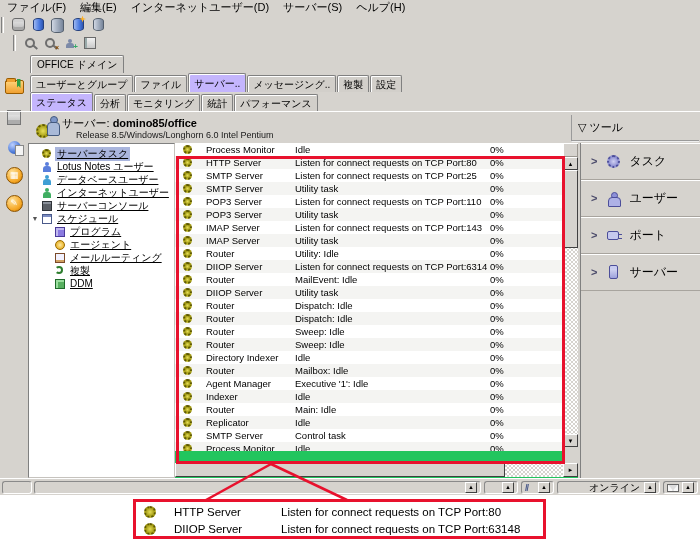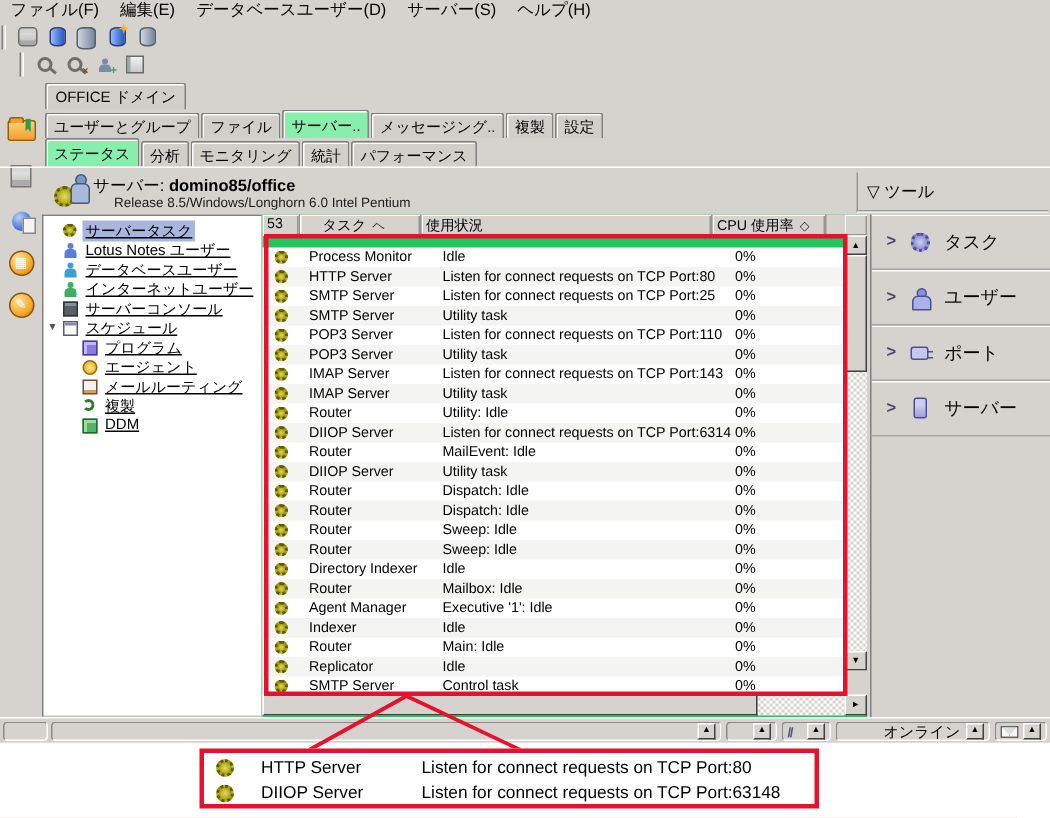--- a/index.html
+++ b/index.html
@@ -47,21 +47,21 @@
   .orange-circle{width:17px; height:17px; border-radius:50%; background:radial-gradient(circle at 35% 30%,#ffe29a,#f5a623 65%,#b86a00); border:1px solid #8a5200; display:flex; align-items:center; justify-content:center; font-size:9px; color:#fff;}
 
   
   .wtab-row{position:absolute; left:0; top:55px; width:700px; height:18px;}
   .tab{display:inline-block; border:1px solid var(--win-dk); border-bottom:none; border-radius:2px 2px 0 0; background:#d2cfca; box-shadow:inset 1px 1px 0 #fff; padding:2px 6px 0 6px; height:18px; font-size:10px; white-space:nowrap; cursor:default;}
   .wtab{position:absolute; left:30px; top:0; height:18px;}
   .tabrow{position:absolute; left:30px; display:flex; align-items:flex-end;}
   .tr-main{top:73px; height:19px;}
   .tr-sub{top:92px; height:19px;}
   .tabrow .tab{height:17px; margin-right:1px; padding:2px 5px 0 5px;}
-  .tabrow .tab.active{background:#86efac; height:19px; padding-top:3px; box-shadow:inset 1px 1px 0 #fff, 0 1px 0 #dad7d2;}
+  .tabrow .tab.active{background:#c4b5fd; height:19px; padding-top:3px; box-shadow:inset 1px 1px 0 #fff, 0 1px 0 #dad7d2;}
 
   
   .banner{position:absolute; left:0; top:111px; width:700px; height:32px; border-top:1px solid #fff;}
   .banner-icon{position:absolute; left:36px; top:4px; width:24px; height:24px;}
   .gear-big{position:absolute; left:0; top:8px; width:14px; height:14px; border-radius:50%; background:radial-gradient(#e8e05a,#938a00); border:2px dotted #5f5a00;}
   .person-big{position:absolute; left:11px; top:0; width:11px; height:20px;}
   .person-big::before{content:""; position:absolute; left:2.5px; top:0; width:6px; height:6px; border-radius:50%; background:#7d96c8; border:1px solid #44597e;}
   .person-big::after{content:""; position:absolute; left:0; top:6px; width:11px; height:12px; border-radius:4px 4px 2px 2px; background:#a9b9d8; border:1px solid #44597e;}
   .srv-line1{position:absolute; left:62px; top:4px; font-size:11px; color:#000;}
   .srv-line1 b{font-weight:bold;}
@@ -109,21 +109,21 @@
   
   .ttable{position:absolute; left:175px; top:143px; width:403px; height:335px; background:#22c55e;}
   .thead{position:absolute; left:0; top:0; width:403px; height:14px; display:flex; background:var(--win);}
   .th{border-right:1px solid #9a968f; box-shadow:inset 1px 1px 0 #fff, inset -1px -1px 0 #9a968f; font-size:9.5px; padding:1px 3px 0 3px; white-space:nowrap; overflow:hidden; cursor:default;}
   .th[data-col="c0"]{width:25px;}
   .th[data-col="c1"]{width:81px; padding-left:15px;}
   .th[data-col="c2"]{width:194px;}
   .th[data-col="c3"]{width:76px;}
   .th .sort{margin-left:4px; color:#333; font-size:8.5px;}
   .th-fill{flex:1; box-shadow:inset 1px 1px 0 #fff, inset -1px -1px 0 #9a968f;}
-  .rows{position:absolute; left:0; top:22px; width:388px; height:308px; overflow:hidden; background:#fff;}
+  .rows{position:absolute; left:0; top:0; width:388px; height:308px; overflow:hidden; background:#fff;}
   .trow{display:flex; height:13px; align-items:center; cursor:default;}
   .trow:nth-of-type(even){background:#f4f4f2;}
   .cell{font-size:9.5px; white-space:nowrap; overflow:hidden;}
   .c0{width:25px; display:flex; justify-content:center;}
   .c1{width:93px; padding-left:6px;}
   .c2{width:194px; padding-left:2px;}
   .c3{width:76px; padding-left:3px;}
   .gearS{width:9px; height:9px; border-radius:50%; background:radial-gradient(#e4dc56,#8f8800); border:2px dotted #5f5a00; flex:0 0 9px;}
 
   
@@ -161,21 +161,21 @@
 
 <div id="root">
   <div class="appbg"></div>
 
   <div class="menubar">
 
       <div class="menu-item">ファイル(F)</div>
 
       <div class="menu-item">編集(E)</div>
 
-      <div class="menu-item">データベースユーザー(D)</div>
+      <div class="menu-item">インターネットユーザー(D)</div>
 
       <div class="menu-item">サーバー(S)</div>
 
       <div class="menu-item">ヘルプ(H)</div>
     </div>
 
   <div class="toolbar tb1">
     <div class="tb-sep"></div>
     <div class="tb-ico">
         <div class="srvstack" style="border-radius:3px;"></div>

